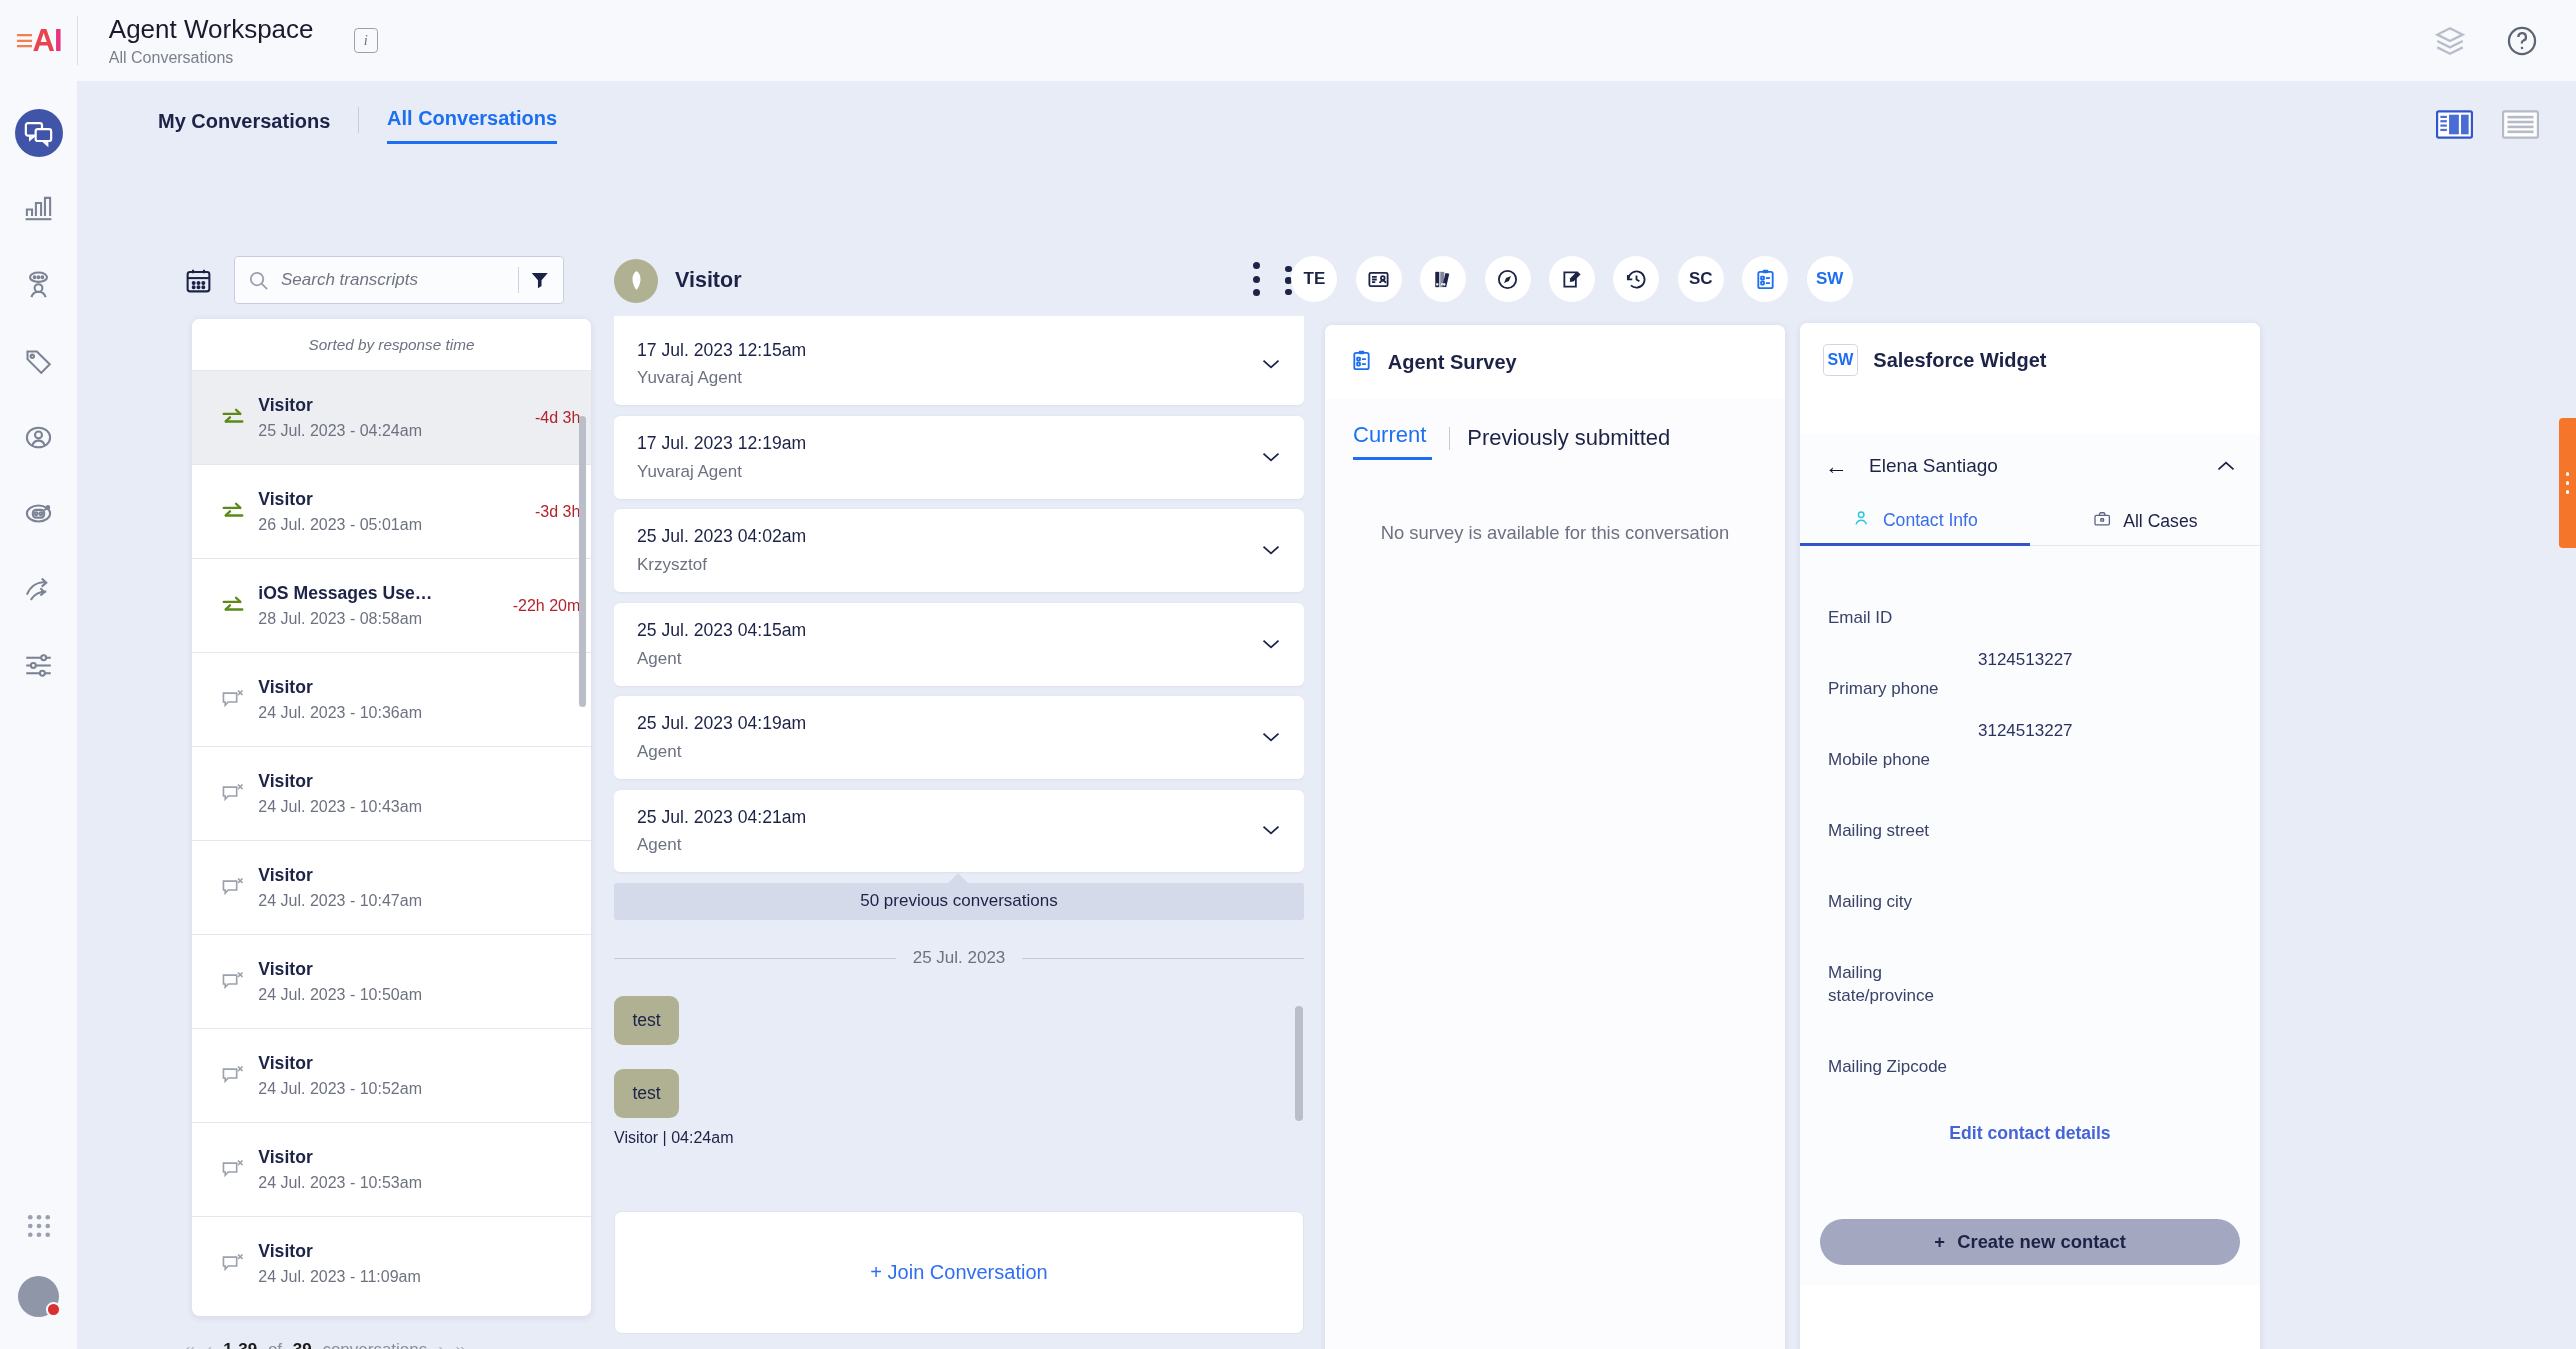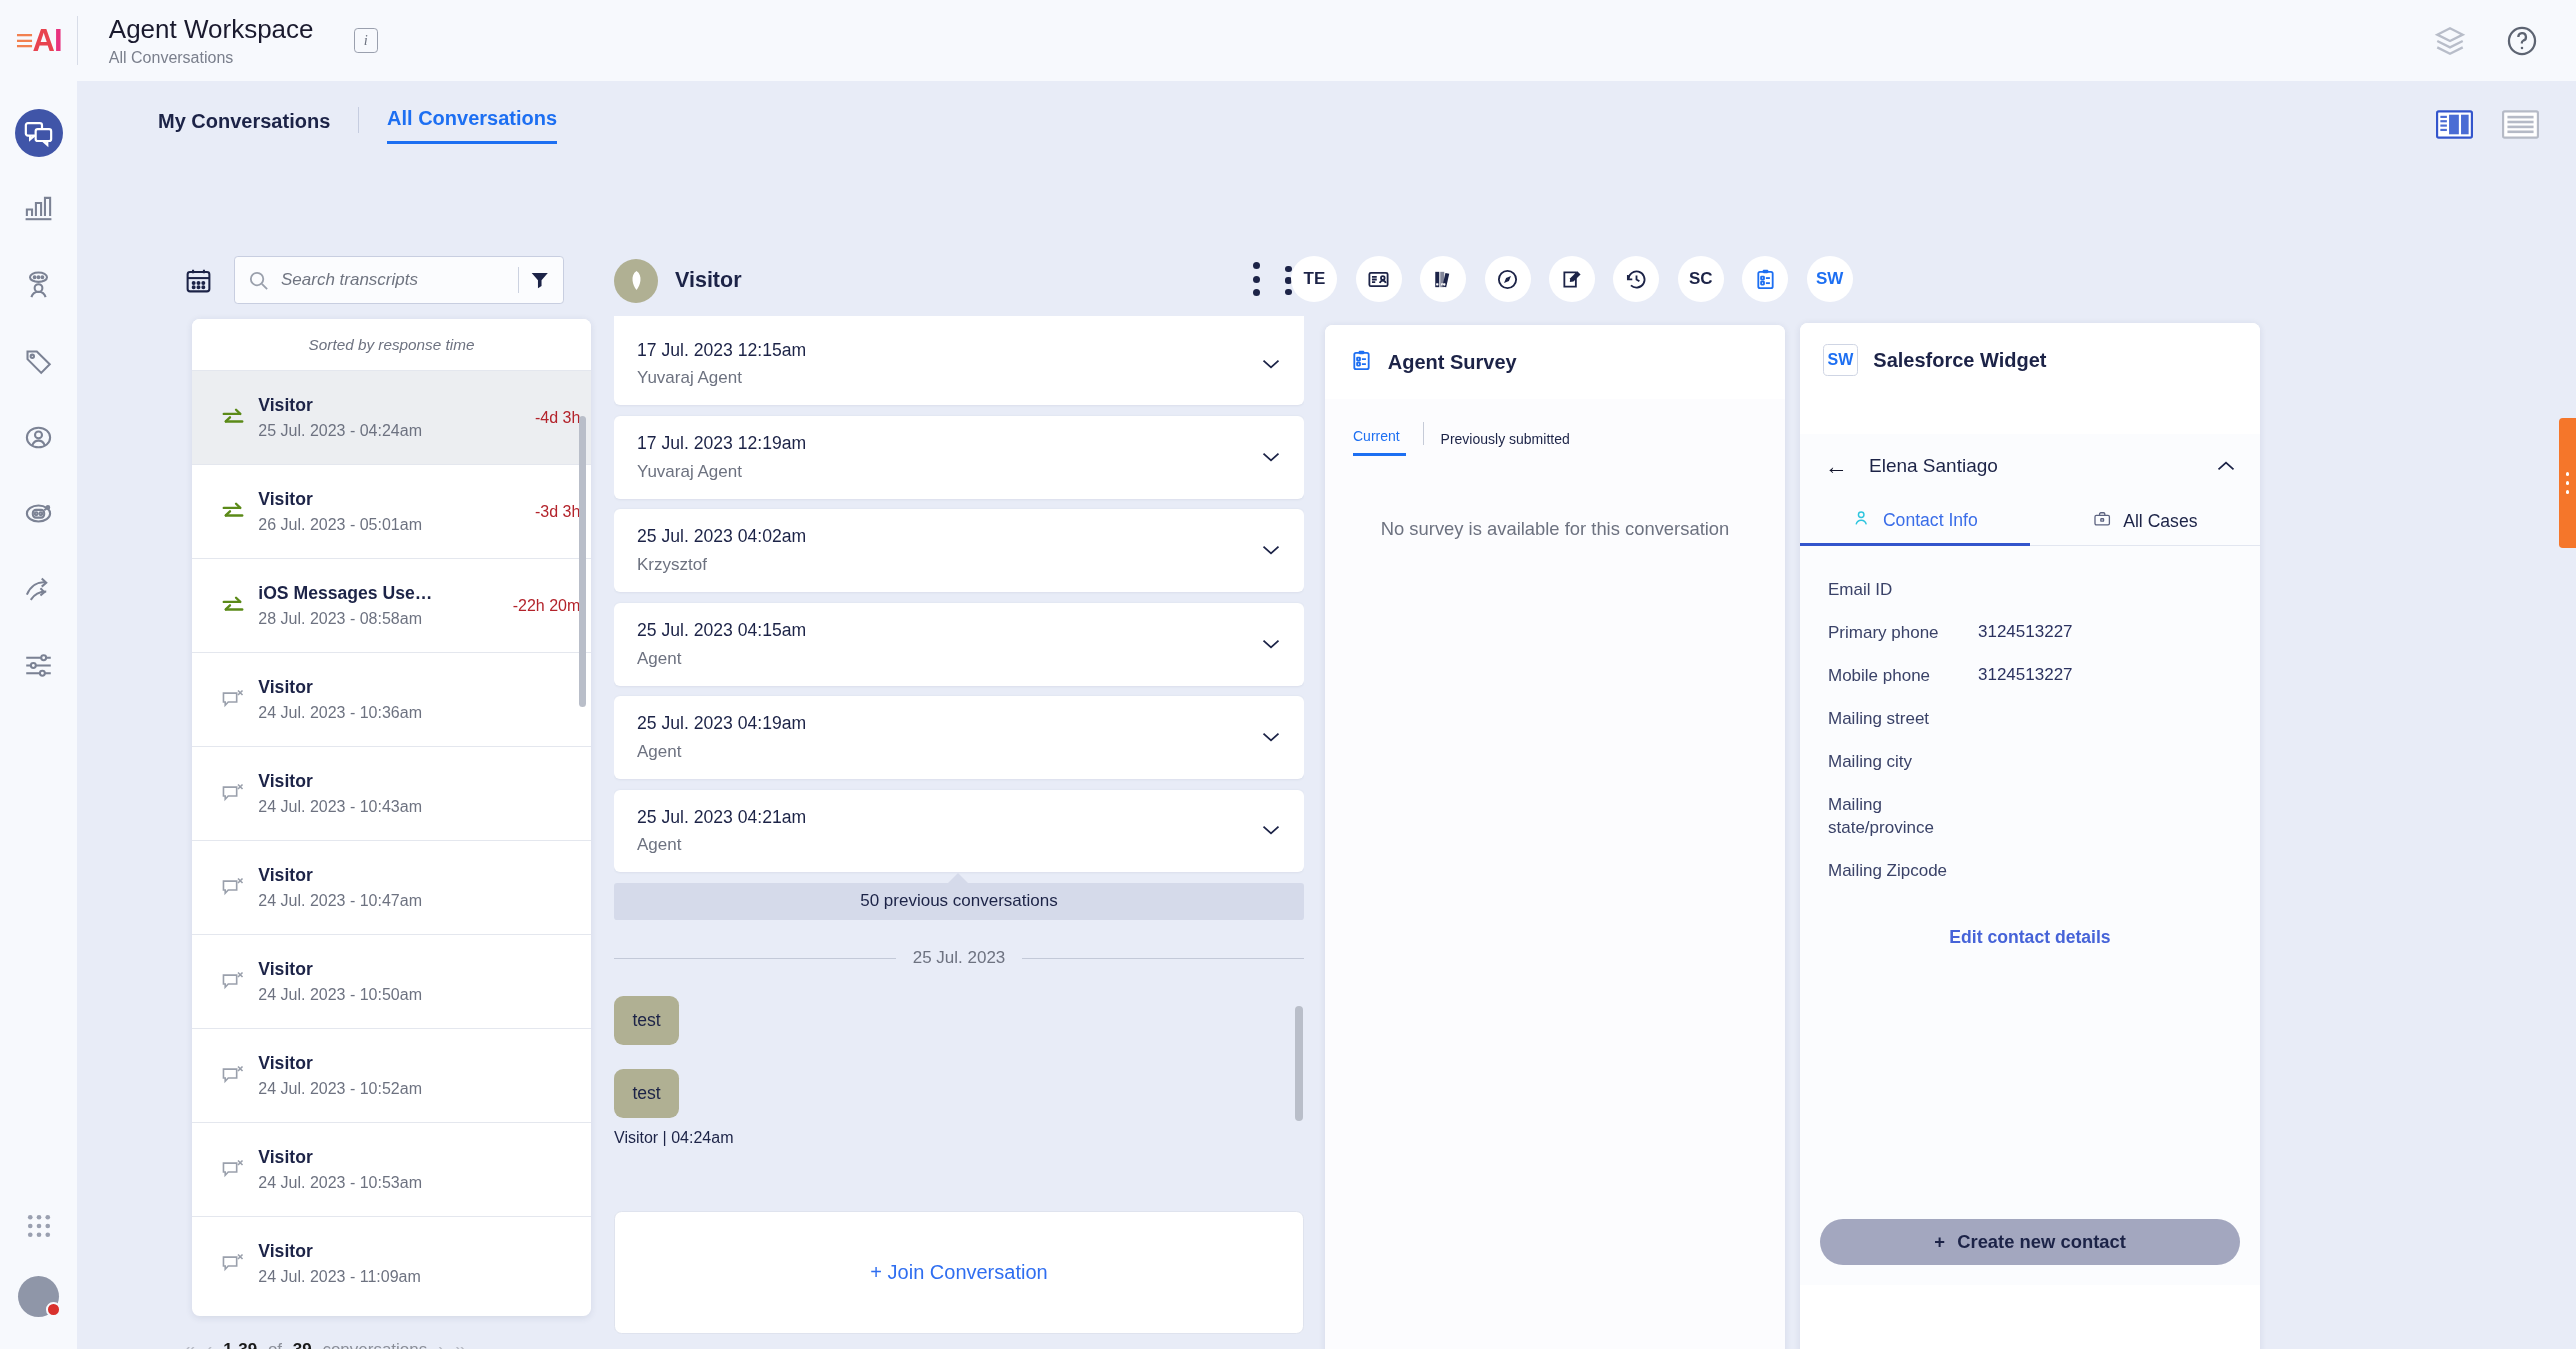--- a/index.html
+++ b/index.html
@@ -245,21 +245,21 @@
     box-shadow: 0 1.5px 7.7px rgba(40,50,90,.10);
     overflow: hidden;
   }
   .sp-head {
     height: 74px; display: flex; align-items: center; gap: 15.3px; padding: 0 24.5px;
     background: #fff;
   }
   .sp-title { font-size: 20px; font-weight: bold; color: #1c2347; }
   .sp-body { background: #fcfcfe; height: 961px; padding: 0 28px; }
   .sp-tabs { display: flex; align-items: flex-end; gap: 0; padding-top: 23px; }
-  .sp-tab { font-size: 14px; color: #1c2347; padding-bottom: 9.2px; }
+  .sp-tab { font-size: 22px; color: #1c2347; padding-bottom: 9.2px; }
   .sp-tab.active { color: #1d6ff2; border-bottom: 3.1px solid #1d6ff2; padding-right: 6.1px; }
   .sp-tabdiv { width: 0.8px; height: 23px; background: #c6cbd8; margin: 0 17px 10.7px 17px; }
   .sp-empty {
     margin-top: 60px; text-align: center; font-size: 18.4px; color: #6d7280;
     line-height: 1.45; padding: 0 26px;
   }
 
   
   .wpanel {
     position: absolute; left: 1723px; top: 242px;
@@ -287,21 +287,21 @@
   .caret-up { margin-left: auto; font-size: 20px; color: #1c2347; }
   .wp-tabs { display: flex; }
   .wp-tab {
     flex: 1; display: flex; align-items: center; justify-content: center; gap: 12.3px;
     height: 48px; font-size: 17.6px; color: #1c2347;
   }
   .wp-tab.active { color: #3a6de8; border-bottom: 3.8px solid #3355cc; }
   .wp-tab.inactive { border-bottom: 0.8px solid #e2e6f0; }
   .fields { padding: 23px 28px 0 28px; }
   .field { display: flex; align-items: flex-start; padding: 10px 0; }
-  .f-label { width: 150px; font-size: 17px; color: #3a4268; line-height: 1.35; }
+  .f-label { width: 150px; font-size: 17px; color: #3a4268; line-height: 1.35; margin-top: 28px; }
   .f-value { font-size: 17px; color: #2b3260; }
   .editlink {
     text-align: center; margin-top: 34px; font-size: 17.6px;
     font-weight: bold; color: #4663d8;
   }
   .createbtn {
     position: absolute; left: 20px; bottom: 20px; width: 420px; height: 46px;
     background: #a3a7bf; border-radius: 23px;
     display: flex; align-items: center; justify-content: center; gap: 12.3px;
     font-size: 18.4px; font-weight: bold; color: #1c2347;

